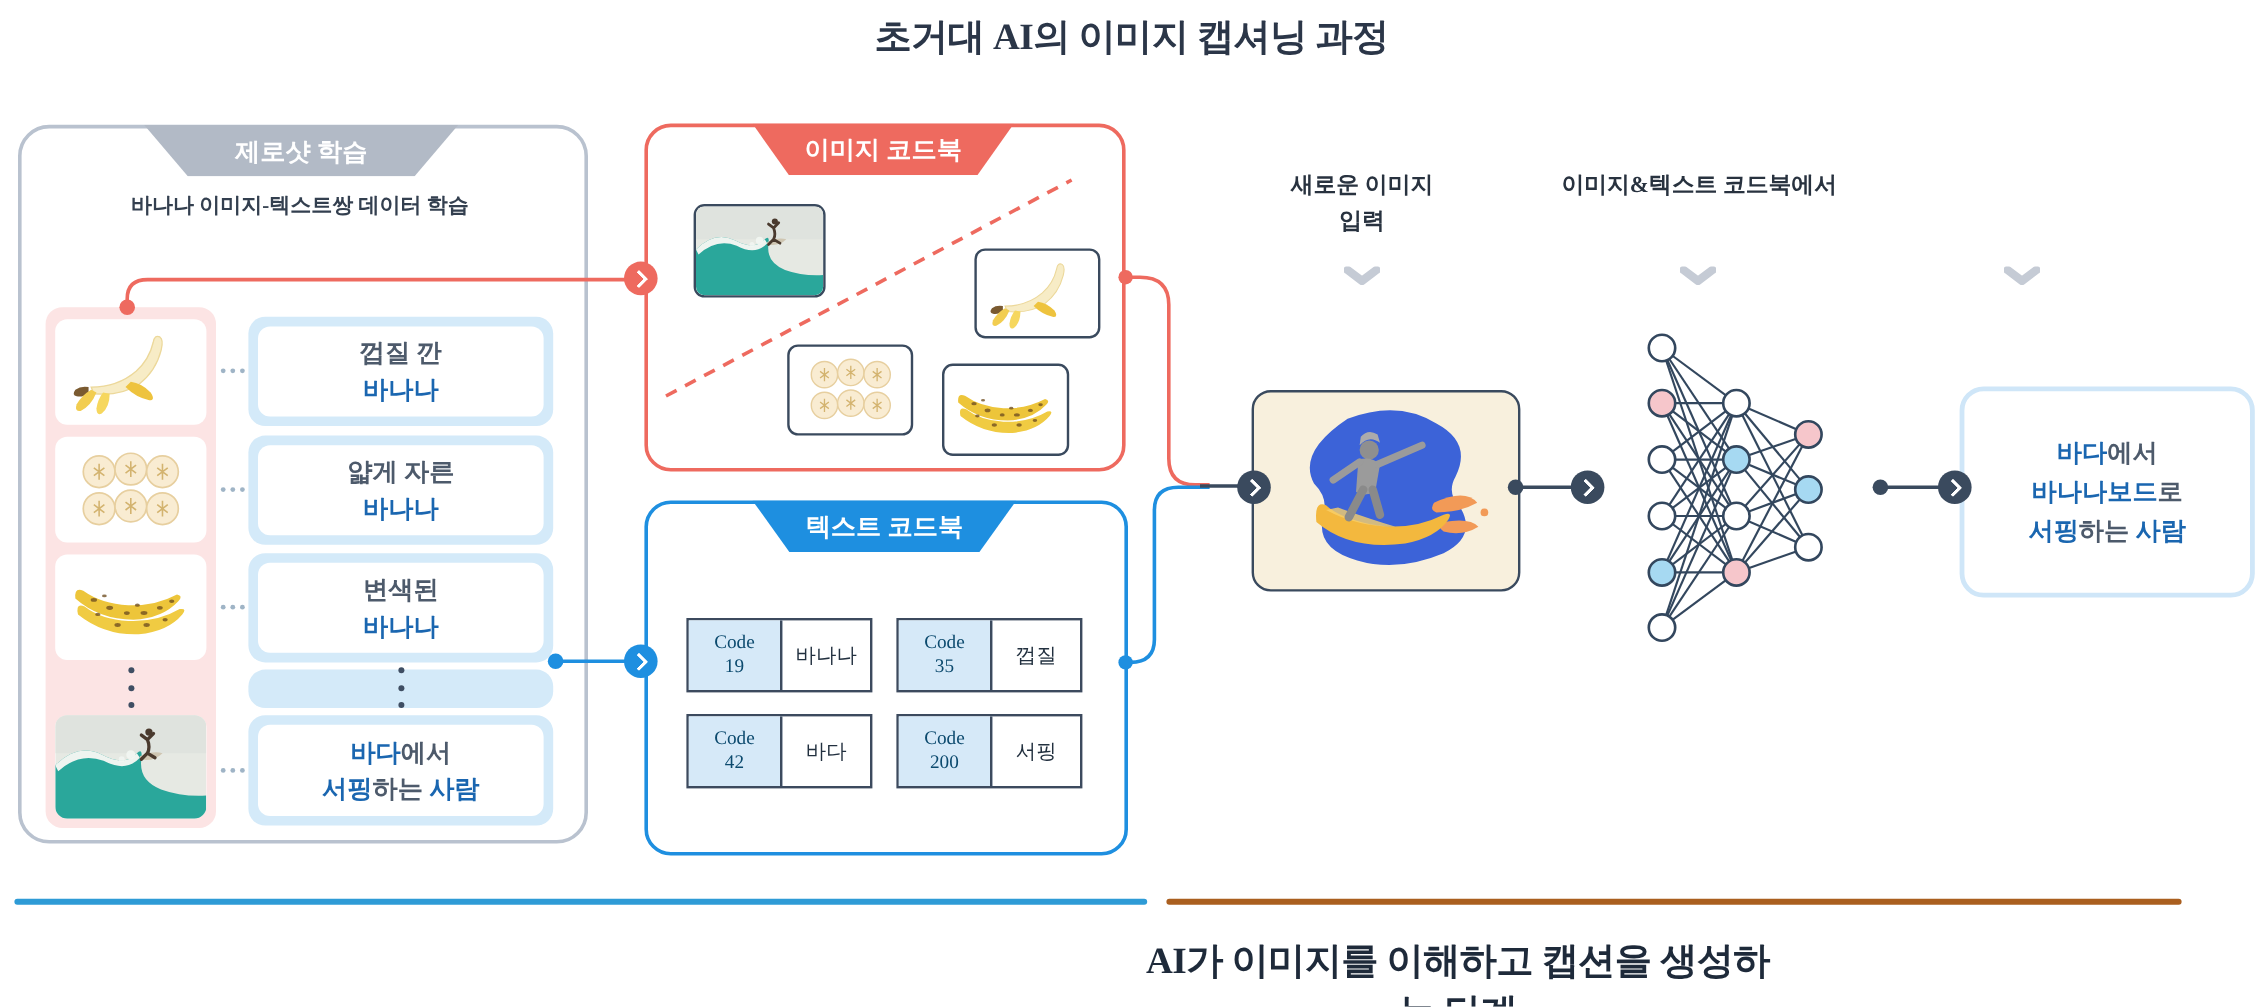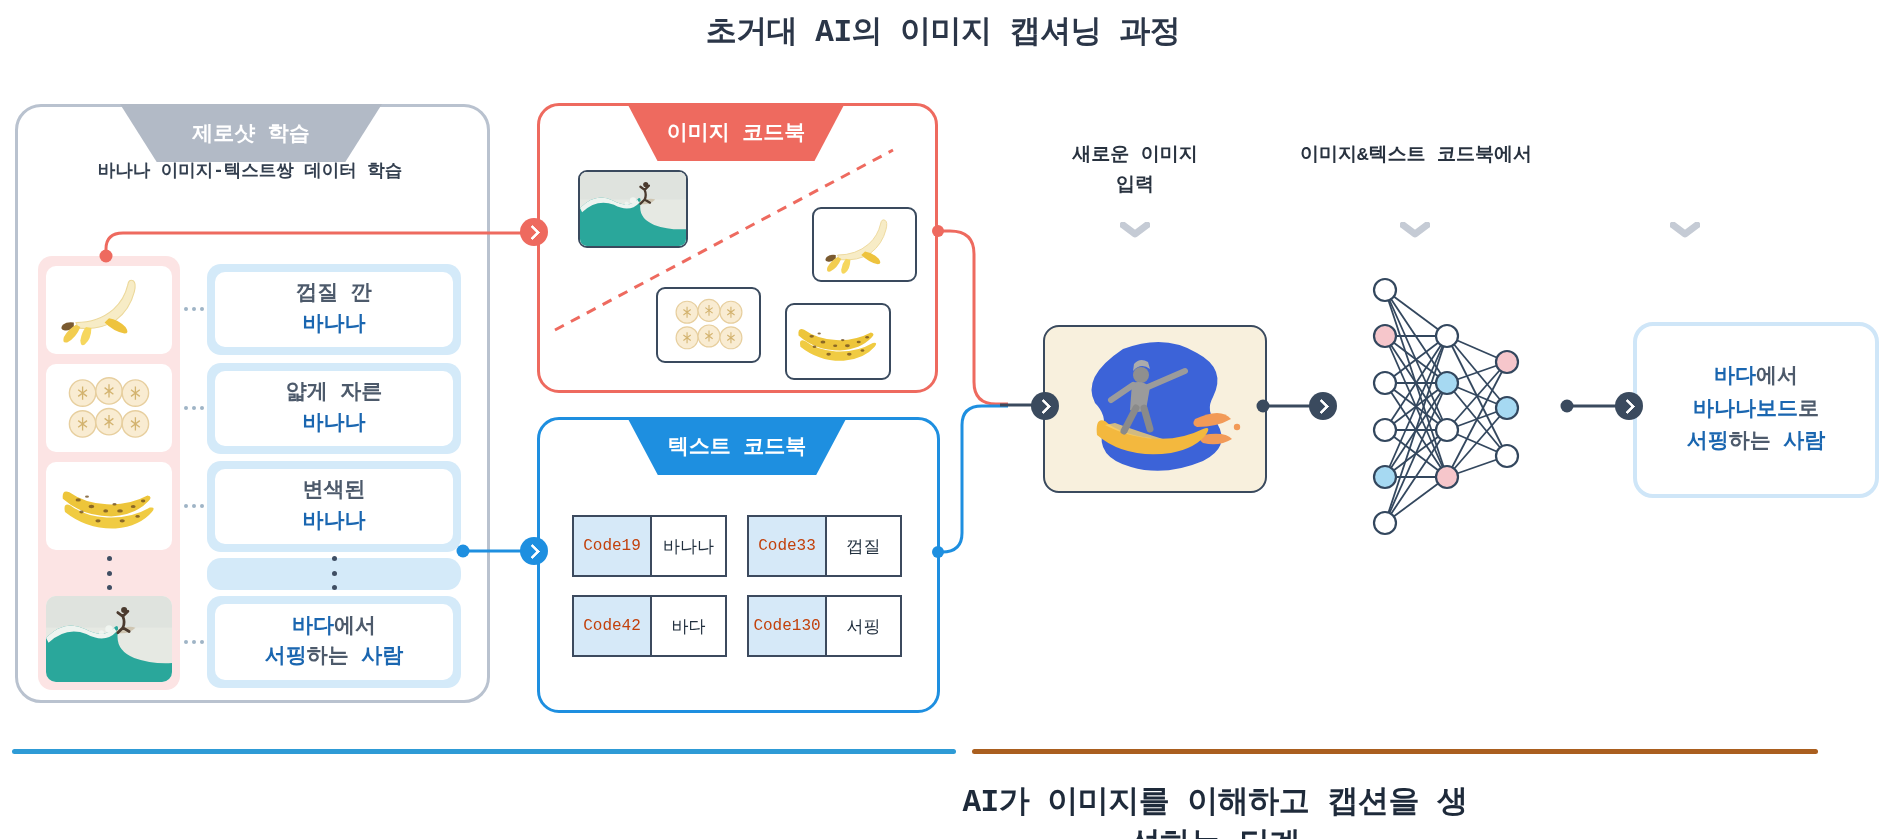--- a/index.html
+++ b/index.html
@@ -1,28 +1,28 @@
 <!DOCTYPE html>
 <html><head>
 <meta charset="utf-8">
 <style>
   html,body{margin:0;padding:0;background:#ffffff;}
   #canvas{position:relative;width:1886px;height:839px;background:#ffffff;overflow:hidden;
-          font-family:Liberation Mono, monospace;color:#2b3648;border-radius:10px;}
+          font-family:Liberation Serif, serif;color:#2b3648;border-radius:10px;}
   .abs{position:absolute;}
   
   .title{position:absolute;left:0;top:10px;width:1886px;text-align:center;
          font-size:31px;font-weight:800;color:#2b3648;letter-spacing:-0.5px;}
   
   .panel{position:absolute;background:#fff;border-radius:26px;}
   .zs-panel{left:15px;top:104px;width:469px;height:593px;border:3px solid #b9c2cf;}
   .ic-panel{left:537px;top:103px;width:395px;height:284px;border:3px solid #ee6a5f;border-radius:22px;}
   .tc-panel{left:537px;top:417px;width:397px;height:290px;border:3px solid #1e8fe0;border-radius:22px;}
   
-  .badge{position:absolute;height:58px;display:flex;align-items:center;justify-content:center;
+  .badge{position:absolute;height:43px;display:flex;align-items:center;justify-content:center;
          color:#fff;font-size:21px;font-weight:800;
          clip-path:polygon(0 0,100% 0,86% 100%,14% 100%);}
   .badge-gray{background:#b2bac6;}
   .badge-red{background:#ee6a5f;}
   .badge-blue{background:#1e8fe0;}
   .zs-desc{position:absolute;left:30px;top:158px;width:440px;text-align:center;
            font-size:17.5px;font-weight:700;color:#333f4f;line-height:1.55;}
   
   .pink-col{position:absolute;left:38px;top:256px;width:142px;height:434px;background:#fce4e4;border-radius:14px;}
   .pink-card{position:absolute;left:46px;width:126px;background:#ffffff;border-radius:10px;
@@ -34,22 +34,22 @@
   .hl{color:#1a66b0;font-weight:800;}
   .vdots{position:absolute;width:20px;height:34px;display:flex;flex-direction:column;align-items:center;justify-content:space-between;}
   .vdots i{width:5px;height:5px;border-radius:50%;background:#3f4e63;}
   .hdots{position:absolute;width:24px;height:8px;display:flex;align-items:center;justify-content:center;gap:4px;}
   .hdots i{width:4px;height:4px;border-radius:50%;background:#9fb4c6;}
   
   .ic-card{position:absolute;background:#fff;border:2.5px solid #3a4a5e;border-radius:9px;
            display:flex;align-items:center;justify-content:center;overflow:hidden;}
   
   .code-pair{position:absolute;width:155px;height:62px;display:flex;border:2px solid #3c4a5e;background:#fff;box-sizing:border-box;}
-  .code-cell{width:76px;background:#d6e9f8;border-right:2px solid #3c4a5e;display:flex;flex-direction:row;
-             align-items:center;justify-content:center;font-size:16px;color:#c2410c;line-height:1.25;font-weight:500;}
+  .code-cell{width:76px;background:#d6e9f8;border-right:2px solid #3c4a5e;display:flex;flex-direction:column;
+             align-items:center;justify-content:center;font-size:16px;color:#0c4a6e;line-height:1.25;font-weight:500;}
   .code-label{flex:1;display:flex;align-items:center;justify-content:center;font-size:17px;color:#22303f;font-weight:500;}
   
   .step-label{position:absolute;top:140px;text-align:center;font-size:19px;font-weight:700;
               color:#28323f;line-height:1.6;}
   .chev-down{position:absolute;top:222px;}
   .input-image-box{position:absolute;left:1043px;top:325px;width:220px;height:164px;background:#f8f0dd;
                    border:2.5px solid #3a4a5e;border-radius:16px;overflow:hidden;}
   .caption-box{position:absolute;left:1633px;top:322px;width:238px;height:168px;background:#fff;
                border:4px solid #cfe6f8;border-radius:20px;display:flex;flex-direction:column;
                align-items:center;justify-content:center;font-size:21px;font-weight:700;
@@ -251,35 +251,35 @@
   <div class="code-pair" style="left:572px;top:515px;">
     <div class="code-cell">
       <span>Code</span>
         <span>19</span>
     </div>
     <div class="code-label">바나나</div>
   </div>
   <div class="code-pair" style="left:747px;top:515px;">
     <div class="code-cell">
       <span>Code</span>
-        <span>33</span>
+        <span>35</span>
     </div>
     <div class="code-label">껍질</div>
   </div>
   <div class="code-pair" style="left:572px;top:595px;">
     <div class="code-cell">
       <span>Code</span>
         <span>42</span>
     </div>
     <div class="code-label">바다</div>
   </div>
   <div class="code-pair" style="left:747px;top:595px;">
     <div class="code-cell">
       <span>Code</span>
-        <span>130</span>
+        <span>200</span>
     </div>
     <div class="code-label">서핑</div>
   </div>
 
   <div class="step-label" style="left:1035px;width:200px;">
     <div>새로운 이미지</div>
       <div>입력</div>
   </div>
   <div class="step-label" style="left:1270px;width:292px;">
     <div>이미지&amp;텍스트 코드북에서</div>

